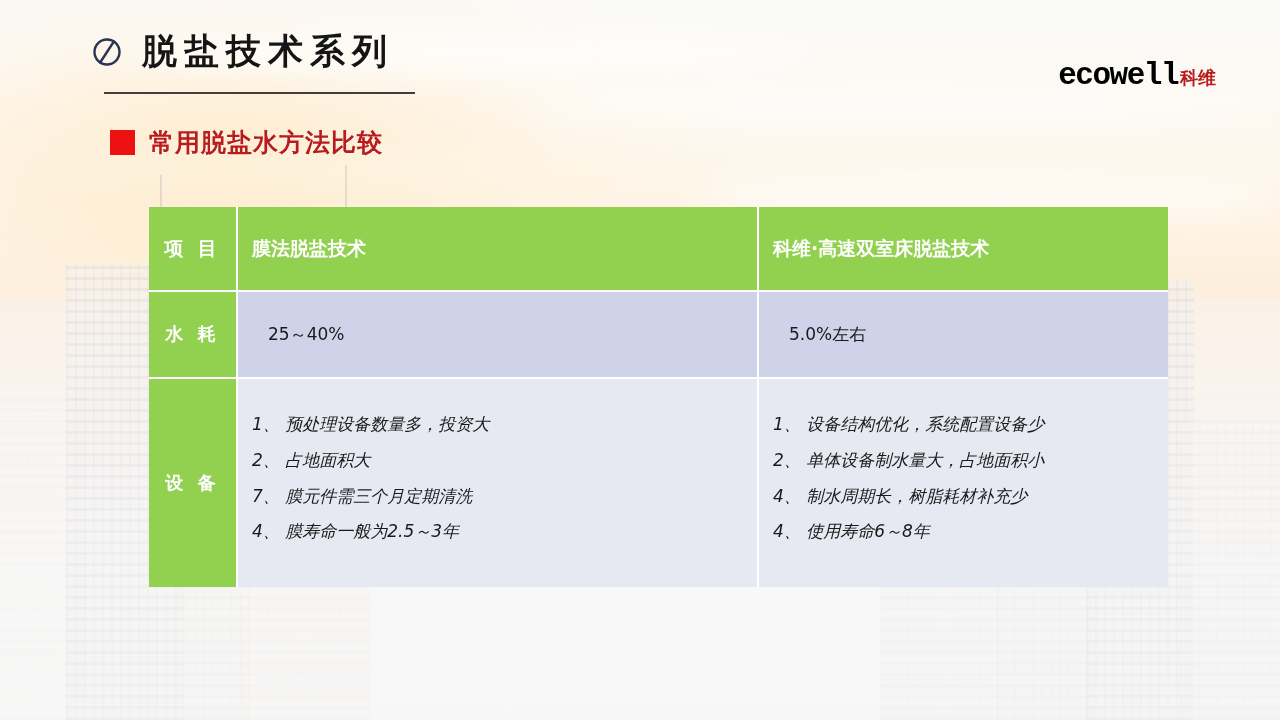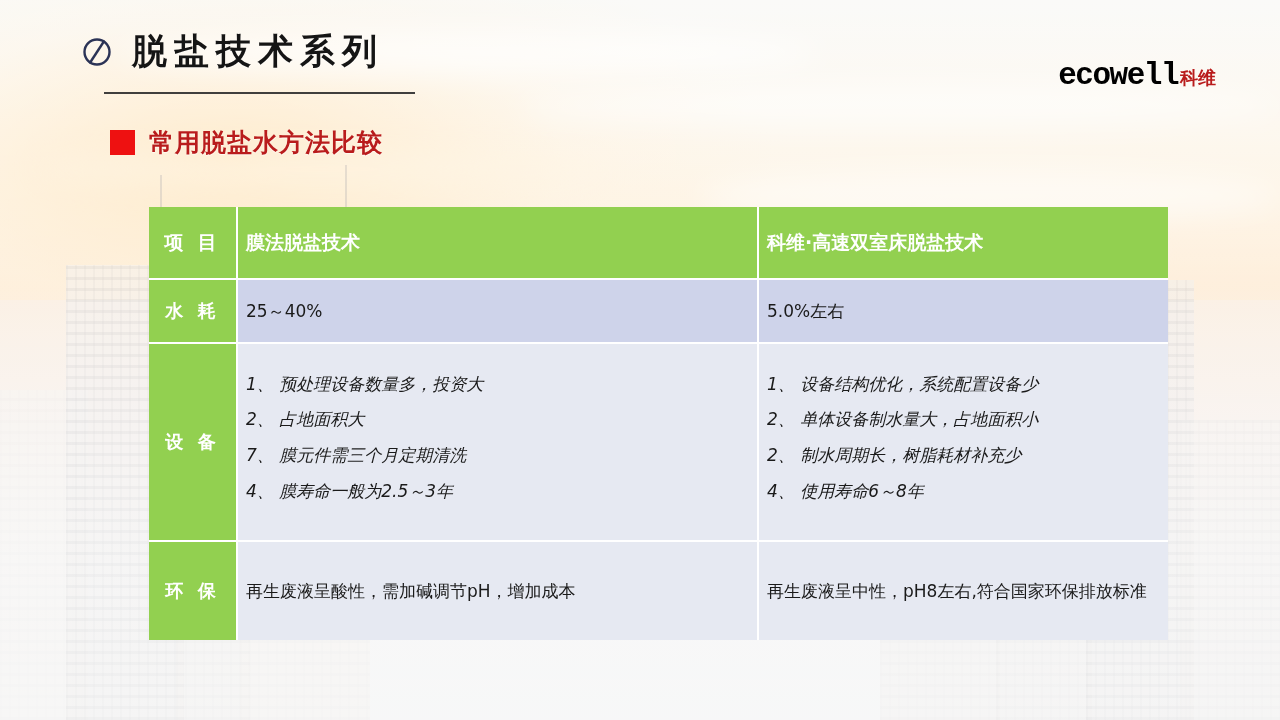--- a/index.html
+++ b/index.html
@@ -37,21 +37,21 @@
   }
   .mast{position:absolute;width:2px;background:rgba(150,140,130,.45);}
 
   .bg-wash{
     position:absolute;inset:0;
     background:linear-gradient(180deg,rgba(255,255,255,.55) 0%,rgba(255,255,255,.42) 40%,rgba(255,255,255,.58) 72%,rgba(255,255,255,.66) 100%);
   }
 
   
   #header-title{
-    position:absolute;left:80px;top:28px;display:flex;align-items:center;gap:18px;
+    position:absolute;left:90px;top:28px;display:flex;align-items:center;gap:18px;
   }
   #header-title .glyph{width:34px;height:34px;display:block;}
   #header-title .ttxt{
     font-family:"DejaVu Sans","Liberation Sans",sans-serif;
     font-size:35px;font-weight:bold;color:#151515;letter-spacing:7px;
     text-shadow:0 1px 0 rgba(255,255,255,.5);
   }
   #title-rule{
     position:absolute;left:104px;top:92px;width:311px;height:2px;background:#2b2b2b;opacity:.9;
   }
@@ -74,21 +74,21 @@
     font-size:25px;font-weight:bold;color:#b91c1c;letter-spacing:1px;
     text-shadow:0 1px 1px rgba(255,255,255,.7);
   }
 
   
   #compare-table{
     position:absolute;left:149px;top:207px;width:1019px;
     border-collapse:separate;border-spacing:0;table-layout:fixed;
     font-family:"DejaVu Sans","Liberation Sans",sans-serif;
   }
-  #compare-table td{vertical-align:middle;padding:8px;}
+  #compare-table td{vertical-align:middle;padding:14px;}
 
   .col-label{width:89px;}
   .col-a{width:521px;}
   .col-b{width:409px;}
 
   .hdr{
     background:#92d050;color:#ffffff;font-weight:bold;font-size:19px;
     height:55px;border-right:2px solid #ffffff;
   }
   .hdr.lbl{text-align:center;letter-spacing:4px;padding-left:4px;}
@@ -108,21 +108,21 @@
   .cell.last{border-right:none;}
   .row-dark .cell,.row-dark .pad{background:#ced3ea;}
   .row-light .cell,.row-light .pad{background:#e6e9f2;}
 
   .r-tall .cell{height:180px;padding-top:10px;padding-bottom:10px;font-style:italic;}
   .r-short .cell{height:46px;}
   .r-mid .cell{height:82px;}
 
   .listline{margin:0 0 11px 0;white-space:nowrap;}
   .listline:last-child{margin-bottom:9px;}
-  .wrapline{margin:0;}
+  .wrapline{margin:16px;}
 </style>
 </head>
 <body>
 
 <div id="bg">
   <div class="sky"></div>
   <div class="haze"></div>
 
   <div class="cloudband c1"></div>
   <div class="cloudband c2"></div>
@@ -208,29 +208,20 @@
       <td class="lblcell">设 备</td>
       <td class="cell">
         <div class="listline">1、 预处理设备数量多，投资大</div>
         <div class="listline">2、 占地面积大</div>
         <div class="listline">7、 膜元件需三个月定期清洗</div>
         <div class="listline">4、 膜寿命一般为2.5～3年</div>
       </td>
       <td class="cell last">
         <div class="listline">1、 设备结构优化，系统配置设备少</div>
         <div class="listline">2、 单体设备制水量大，占地面积小</div>
-        <div class="listline">2、 制水周期长，树脂耗材补充少</div>
+        <div class="listline">4、 制水周期长，树脂耗材补充少</div>
         <div class="listline">4、 使用寿命6～8年</div>
       </td>
     </tr>
 
 
-    <tr class="row-light r-mid">
-      <td class="lblcell">环 保</td>
-      <td class="cell">
-        <div class="wrapline">再生废液呈酸性，需加碱调节pH，增加成本</div>
-      </td>
-      <td class="cell last">
-        <div class="wrapline">再生废液呈中性，pH8左右,符合国家环保排放标准</div>
-      </td>
-    </tr>
   </tbody>
 </table>
 
 </body></html>

